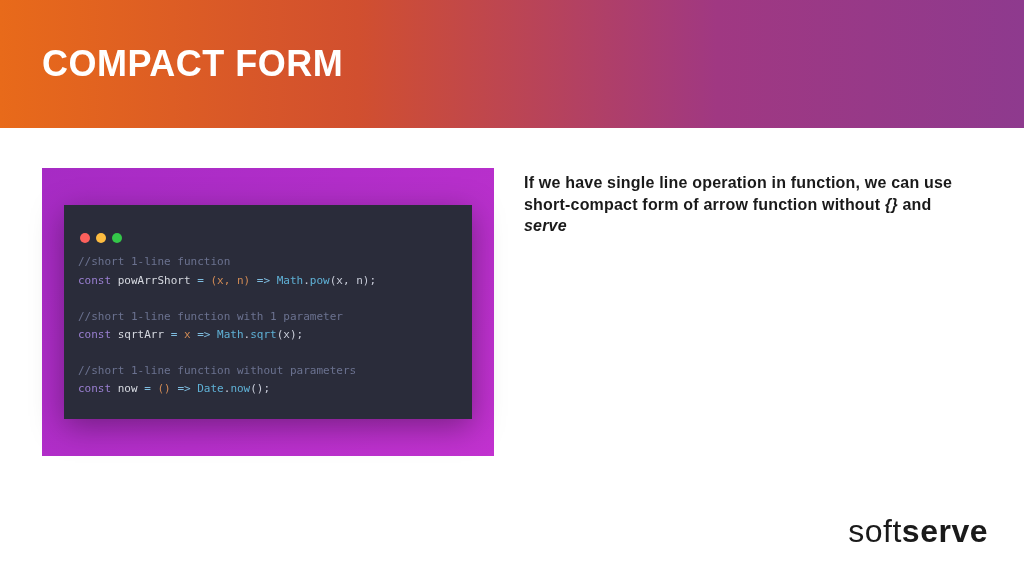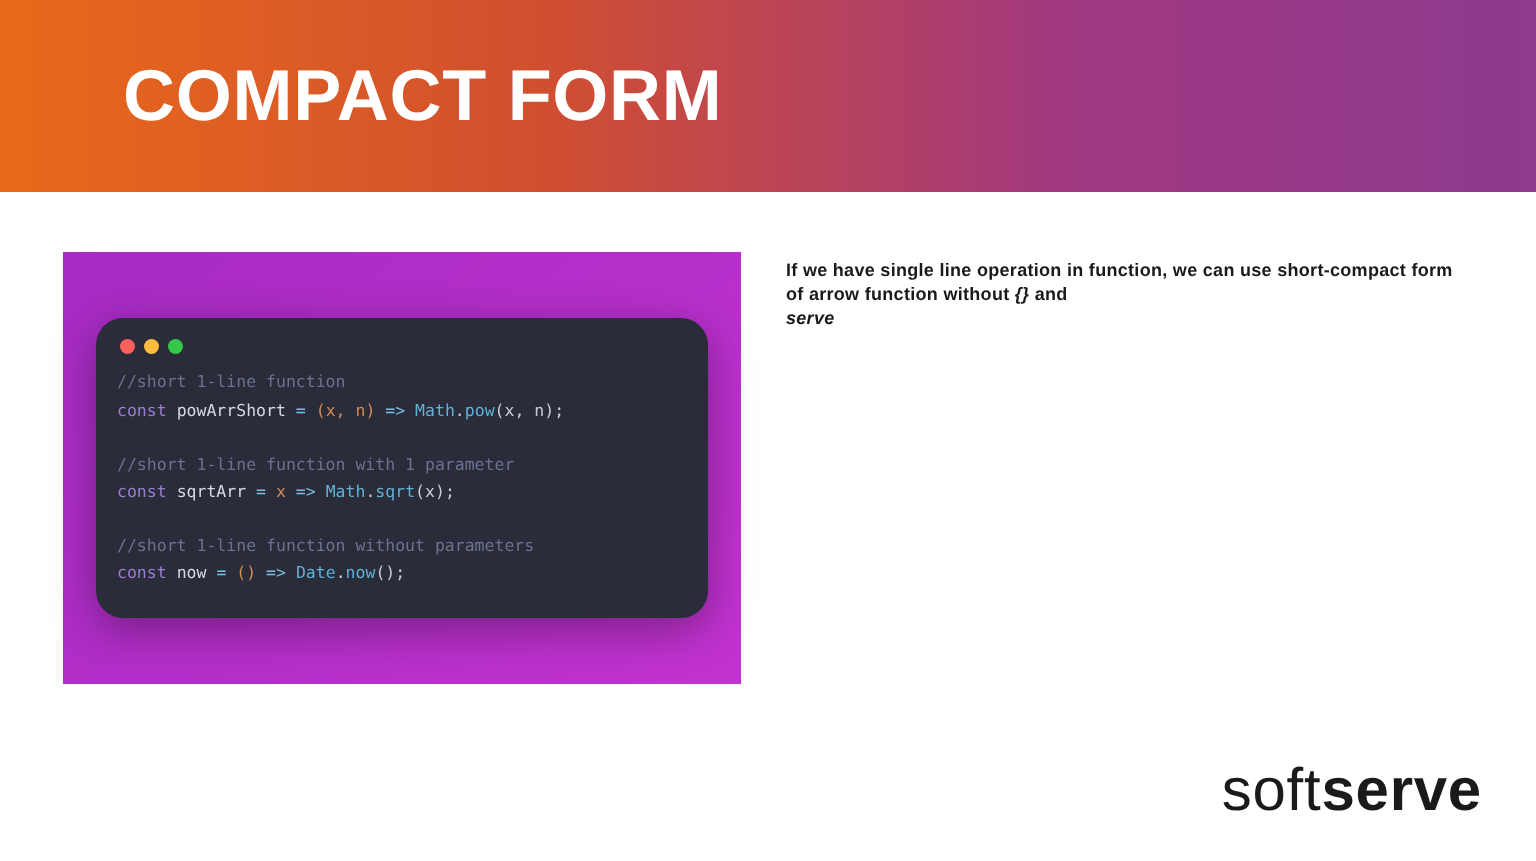--- a/index.html
+++ b/index.html
@@ -14,47 +14,46 @@
   .header {
     width: 100%;
     height: 128px;
     background: linear-gradient(90deg, #e86a1a 0%, #d14f2f 35%, #a03882 70%, #8e3a8e 100%);
     display: flex;
     align-items: center;
     padding-left: 42px;
   }
   .header-title {
     color: #ffffff;
-    font-size: 48px;
+    font-size: 36px;
     font-weight: 700;
     letter-spacing: 0.5px;
     font-family: Arial, Helvetica, sans-serif;
-    margin-left: 40px;
   }
   .content {
     display: flex;
     padding: 40px 42px 0 42px;
     gap: 30px;
   }
   .code-panel {
     width: 452px;
     height: 288px;
     background: #b82fcb;
     background: linear-gradient(135deg, #a62bc4 0%, #c232d0 100%);
     display: flex;
     align-items: center;
     justify-content: center;
     padding: 28px 22px;
   }
   .code-window {
     width: 100%;
     background: #2a2c3a;
-    border-radius: 18px;
+    border-radius: 0;
     box-shadow: 0 8px 30px rgba(0,0,0,0.35);
-    padding: 10px 14px 20px 14px;
+    padding: 24px 14px 20px 14px;
   }
   .win-controls {
     display: flex;
     gap: 6px;
     padding: 4px 0 10px 2px;
   }
   .dot { width: 10px; height: 10px; border-radius: 50%; }
   .dot.red { background: #fc605c; }
   .dot.yellow { background: #fdbc40; }
   .dot.green { background: #34c749; }
@@ -69,35 +68,35 @@
   .kw { color: #9a7fd1; }
   .id { color: #d7dae1; }
   .op { color: #7fbde0; }
   .fn { color: #5fb1d6; }
   .pn { color: #c9cdd9; }
   .arg{ color: #d28b55; }
 
   .explain {
     flex: 1;
     color: #1a1a1a;
-    font-size: 12px;
+    font-size: 16px;
     line-height: 1.35;
     font-weight: 600;
     font-family: "Arial Narrow", Arial, sans-serif;
     letter-spacing: 0.2px;
     padding-top: 4px;
   }
   .explain .it1 { font-style: italic; font-weight: 700; }
   .explain .it2 { font-style: italic; font-weight: 700; display: inline-block; }
 
   .logo {
     position: absolute;
     right: 36px;
     bottom: 24px;
-    font-size: 40px;
+    font-size: 32px;
     color: #1a1a1a;
     font-family: Arial, Helvetica, sans-serif;
     letter-spacing: 0.5px;
     margin-left: 30px;
   }
   .logo .thin { font-weight: 300; }
   .logo .bold { font-weight: 700; }
 </style>
 </head>
 <body>

